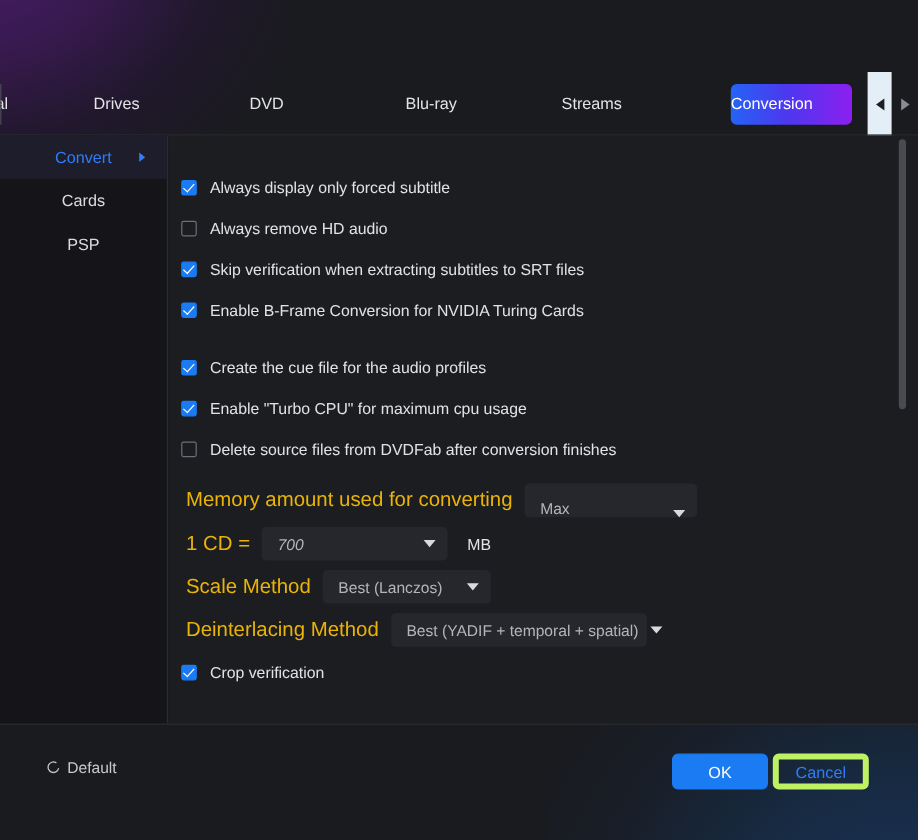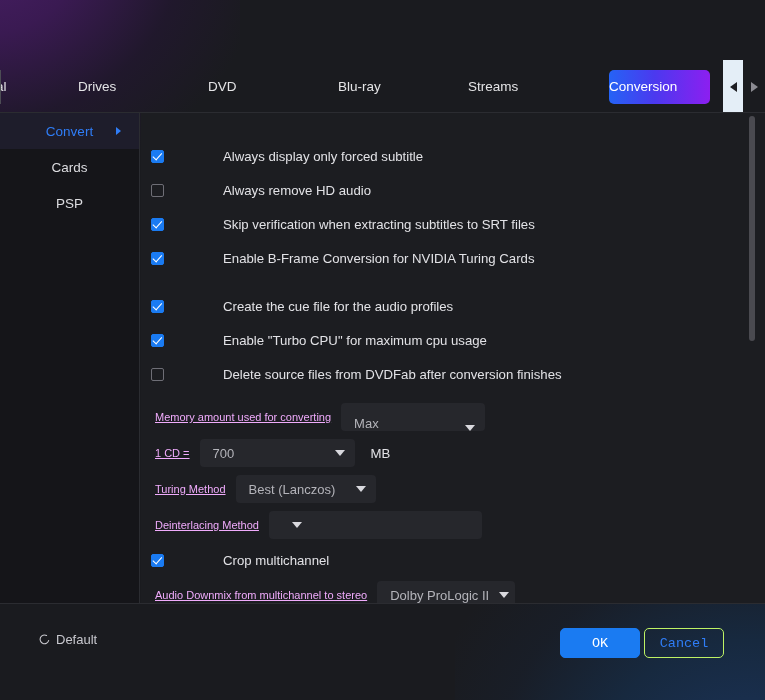--- a/index.html
+++ b/index.html
@@ -206,21 +206,20 @@
     position: absolute;
     left: 0; top: 0;
     width: 600px;
     padding: 26px 0 0 0;
   }
 
   .row {
     display: flex;
     align-items: center;
     padding-left: 10px;
-    gap: 48px;
   }
   .cb-row { height: 34px; }
   .cb-row.gap-top { margin-top: 14px; }
 
   .checkbox {
     width: 13px; height: 13px;
     border-radius: 2px;
     flex: 0 0 auto;
     box-sizing: border-box;
     margin-right: 11px;
@@ -252,25 +251,24 @@
   }
 
   .field-row {
     display: flex;
     align-items: center;
     height: 36px;
     padding-left: 14px;
   }
   .field-row.t1 { margin-top: 8px; }
   .field-label {
-    font-size: 11px;
-    color: #f0abfc;
+    font-size: 17px;
+    color: #eab308;
     margin-right: 10px;
     white-space: nowrap;
-    text-decoration: underline;
   }
   .field-suffix {
     font-size: 13.2px;
     color: #e2e2e6;
     margin-left: 16px;
   }
   .select {
     position: relative;
     height: 28px;
     background: #26272c;
@@ -289,21 +287,21 @@
   }
   .caret {
     width: 0; height: 0;
     border-left: 5px solid transparent;
     border-right: 5px solid transparent;
     border-top: 6px solid #d9d9de;
     flex: 0 0 auto;
     margin-left: 10px;
   }
   .sel-w-mem  { width: 144px; align-items: flex-end; }
-  .sel-w-cd   { width: 155px; }
+  .sel-w-cd   { width: 155px; font-style: italic; }
   .sel-w-scale{ width: 140px; }
   .sel-w-deint{ width: 213px; }
   .sel-w-down { width: 138px; }
 
   
   .vscroll-track {
     position: absolute;
     right: 10px; top: 0;
     width: 6px; height: 490px;
     z-index: 4;
@@ -347,35 +345,34 @@
   .btn {
     position: absolute;
     height: 30px;
     border-radius: 5px;
     display: flex;
     align-items: center;
     justify-content: center;
     font-size: 13.5px;
     cursor: pointer;
     box-sizing: border-box;
-    font-family: Liberation Mono, monospace;
   }
   .btn-ok {
     left: 560px; top: 24px;
     width: 80px;
     background: #1a7bf2;
     color: #ffffff;
     border: 1px solid #1a7bf2;
   }
   .btn-cancel {
     left: 644px; top: 24px;
     width: 80px;
     background: transparent;
     color: #2f7df7;
-    border: 1px solid #bef264;
+    border: 5px solid #bef264;
   }
 </style>
 </head>
 <body>
 
 <div id="app">
 
   <div class="glow-tl"></div>
   <div class="glow-br"></div>
 
@@ -459,46 +456,40 @@
         <div class="field-row">
           <span class="field-label">1 CD =</span>
           <div class="select sel-w-cd">
             <span class="val">700</span>
             <span class="caret"></span>
           </div>
           <span class="field-suffix">MB</span>
         </div>
 
         <div class="field-row">
-          <span class="field-label">Turing Method</span>
+          <span class="field-label">Scale Method</span>
           <div class="select sel-w-scale">
             <span class="val">Best (Lanczos)</span>
             <span class="caret"></span>
           </div>
         </div>
 
         <div class="field-row">
           <span class="field-label">Deinterlacing Method</span>
           <div class="select sel-w-deint">
+            <span class="val">Best (YADIF + temporal + spatial)</span>
             <span class="caret"></span>
           </div>
         </div>
 
         <div class="row cb-row">
           <span class="checkbox on"></span>
-          <span class="cb-label">Crop multichannel</span>
-        </div>
-
-        <div class="field-row">
-          <span class="field-label">Audio Downmix from multichannel to stereo</span>
-          <div class="select sel-w-down">
-            <span class="val">Dolby ProLogic II</span>
-            <span class="caret"></span>
-          </div>
-        </div>
+          <span class="cb-label">Crop verification</span>
+        </div>
+
 
       </div>
 
       <div class="vscroll-track">
         <div class="vscroll-thumb"></div>
       </div>
     </div>
   </div>
 
   <div class="body-underline"></div>

